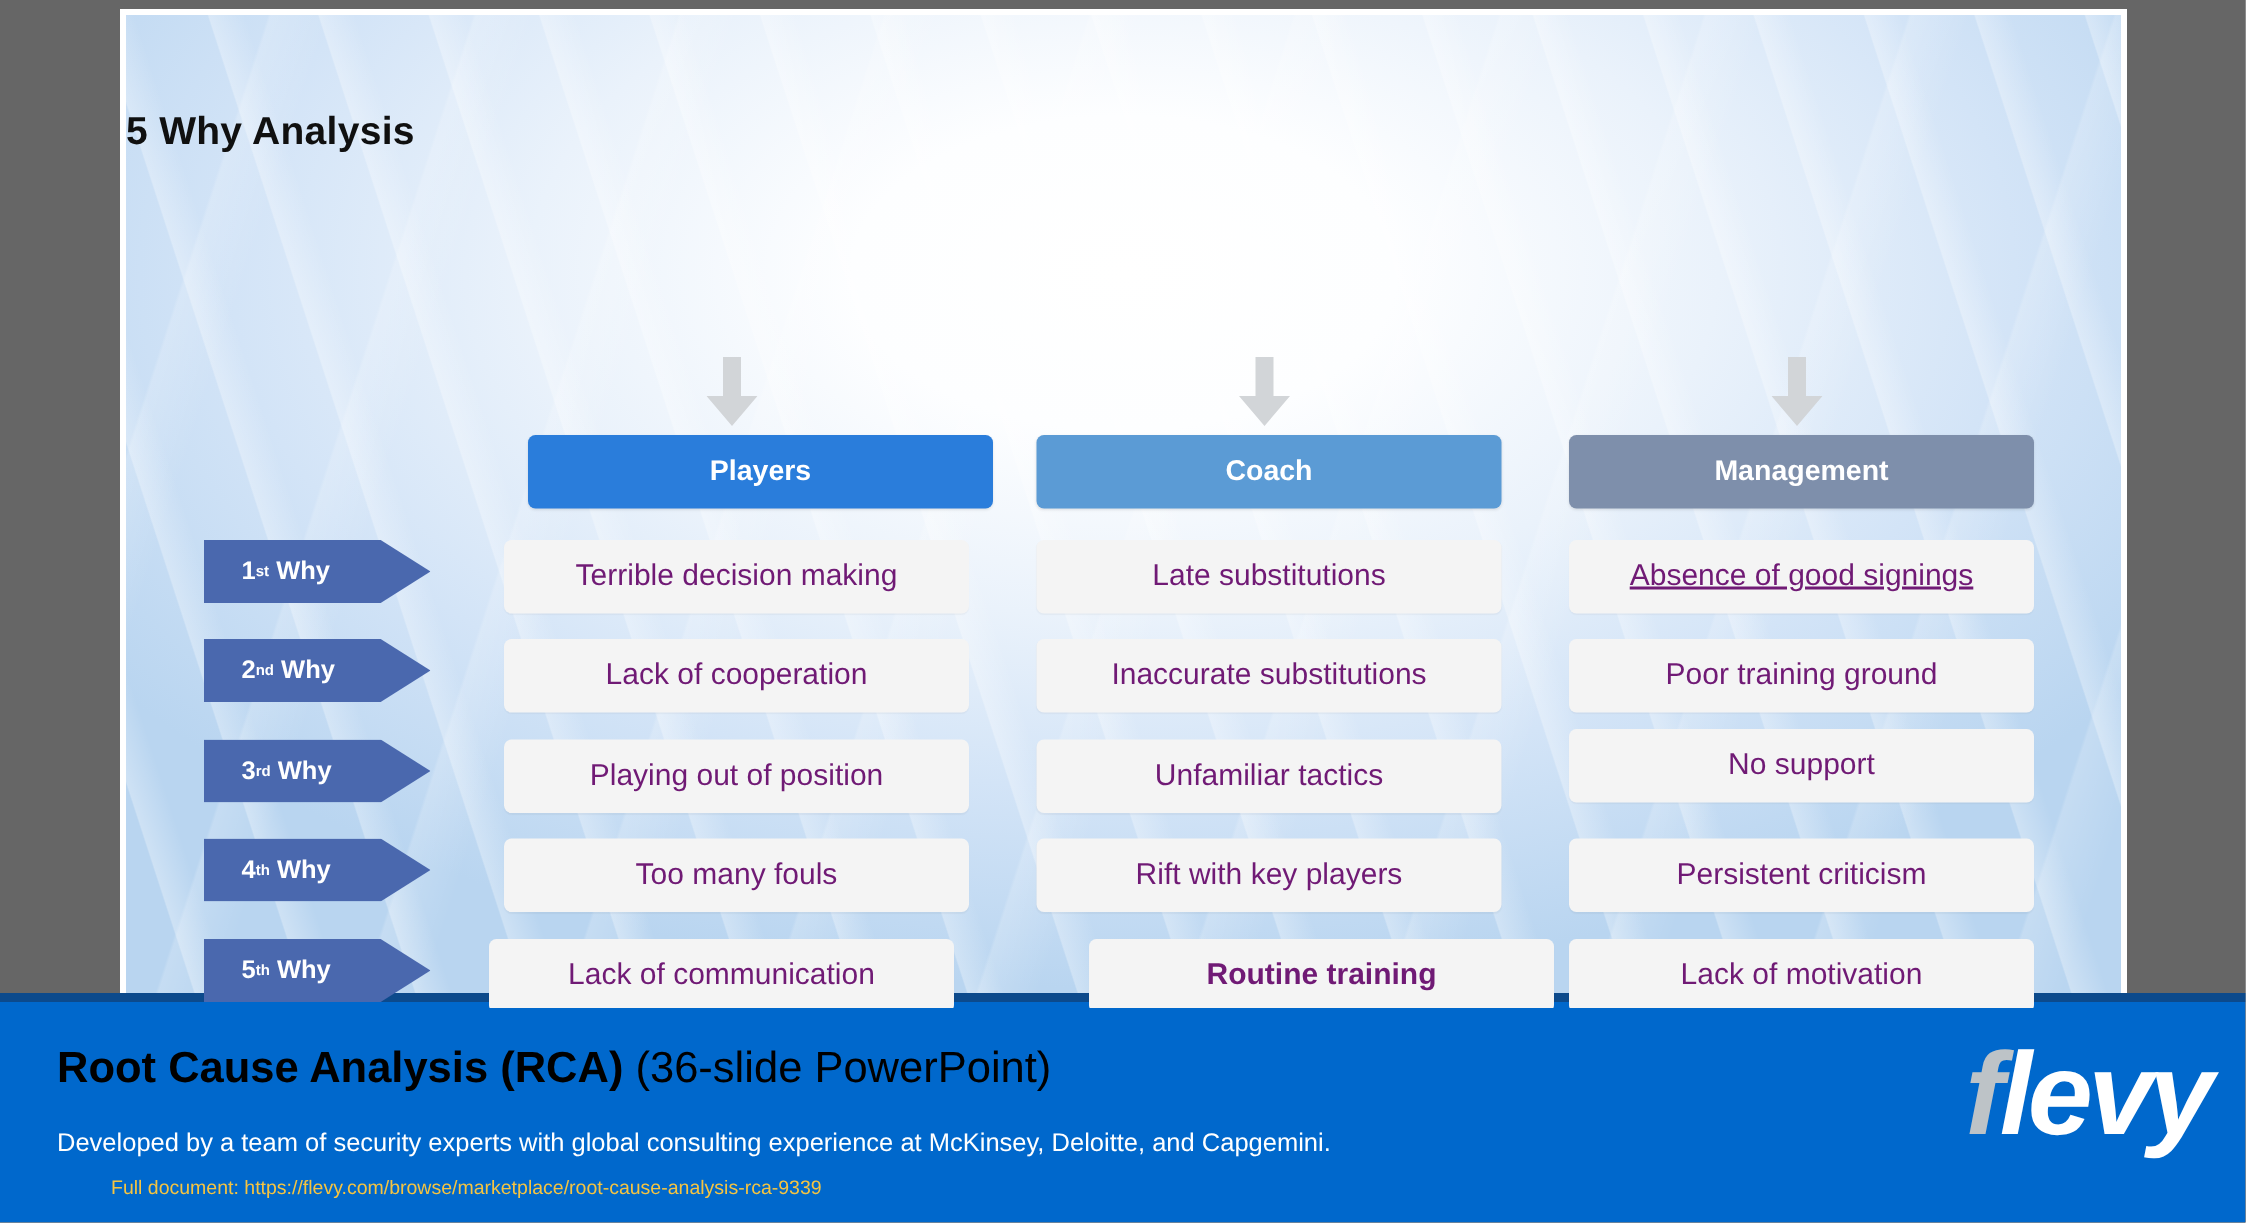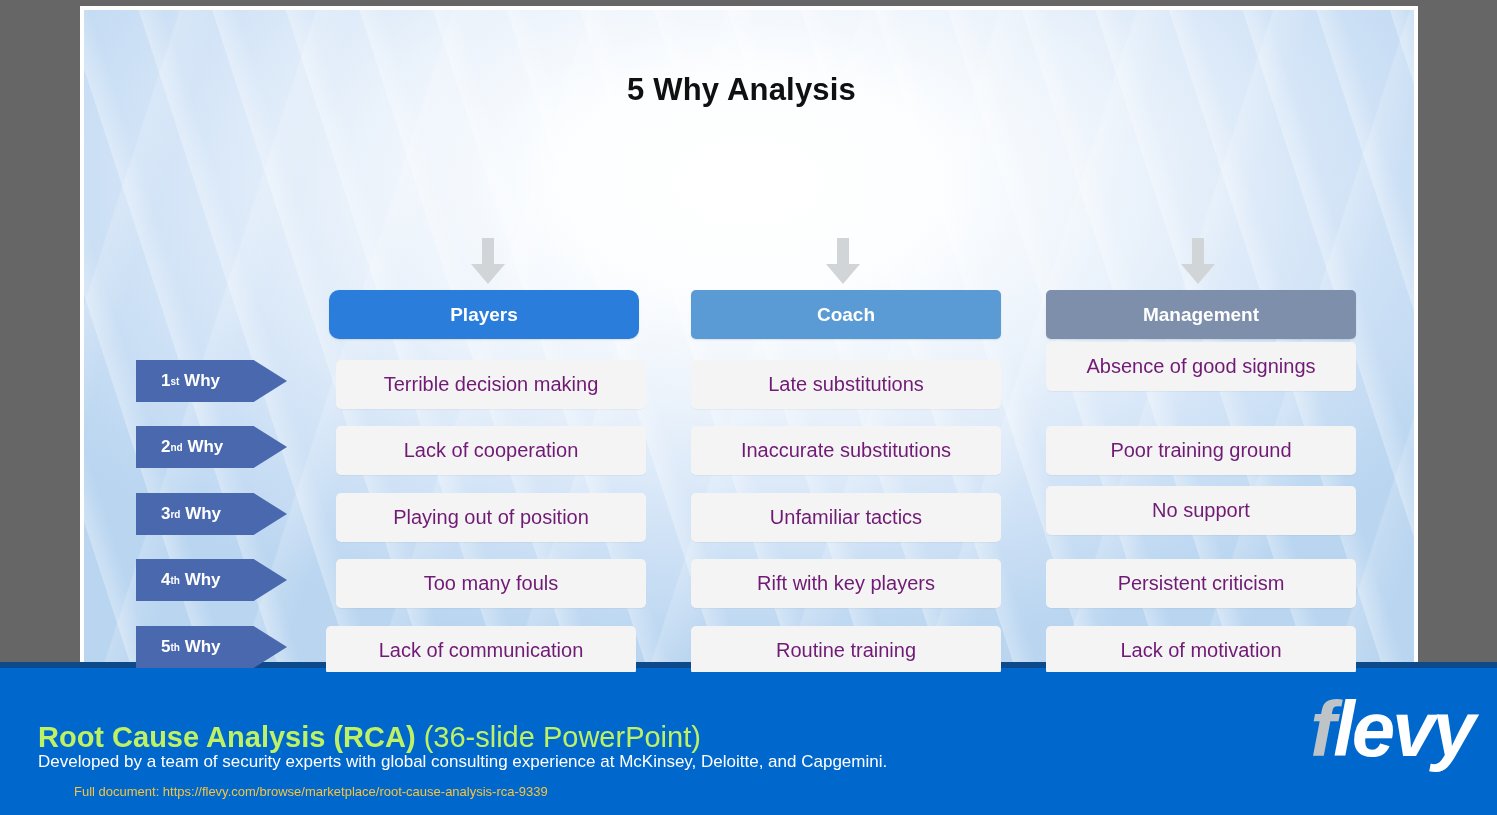--- a/index.html
+++ b/index.html
@@ -44,22 +44,22 @@
         rgba(255,255,255,.18) 92px,
         rgba(255,255,255,0) 130px);
     pointer-events:none;
   }
   .slide > * { position:relative; z-index:2; }
 
   
   .slide-title {
     position:absolute;
     left:0; right:15px; top:62px;
-    text-align:center;
-    font-size:31px;
+    text-align:left;
+    font-size:26px;
     font-weight:bold;
     color:#101010;
     letter-spacing:.2px;
   }
 
   
   .problem-bar {
     position:absolute;
     left:252px; top:166px;
     width:1014px; height:50px;
@@ -88,21 +88,21 @@
     position:absolute;
     top:280px;
     width:310px; height:49px;
     border-radius:5px;
     display:flex; align-items:center; justify-content:center;
     color:#ffffff;
     font-size:19px;
     font-weight:bold;
     box-shadow:0 1px 2px rgba(0,0,0,.10);
   }
-  .col-a { left:245px;border-radius:10px; }
+  .col-a { left:268px; }
   .col-b { left:607px; }
   .col-c { left:962px; }
 
   
   .why-label {
     position:absolute;
     left:52px;
     width:151px; height:42px;
     background:#4a68ae;
     clip-path: polygon(0 0, 78% 0, 100% 50%, 78% 100%, 0 100%);
@@ -132,23 +132,22 @@
     left:0; top:662px;
     width:1497px; height:153px;
     background:#0068cc;
     border-top:6px solid #0c4a8c;
     overflow:hidden;
   }
   .banner-title {
     position:absolute;
     left:38px; top:28px;
     font-size:29px;
-    color:#bef264;
+    color:#000000;
     white-space:nowrap;
-    margin-top:25px;
   }
   .banner-title .b-strong { font-weight:bold; }
   .banner-title .b-light { font-weight:normal; }
   .banner-sub {
     position:absolute;
     left:38px; top:84px;
     font-size:17px;
     color:#ffffff;
     white-space:nowrap;
   }
@@ -236,21 +235,21 @@
             <span>&nbsp;Why</span>
           </div>
         </div>
       <div id="grid">
           <div class="cell" style="top: 350px; left: 252px;">
             <span>Terrible decision making</span>
           </div>
           <div class="cell" style="top: 350px; left: 607px;">
             <span>Late substitutions</span>
           </div>
-          <div class="cell" style="top: 332px; left: 962px;">
+          <div class="cell" style="top: 350px; left: 962px; text-decoration: underline;">
             <span>Absence of good signings</span>
           </div>
           <div class="cell" style="top: 416px; left: 252px;">
             <span>Lack of cooperation</span>
           </div>
           <div class="cell" style="top: 416px; left: 607px;">
             <span>Inaccurate substitutions</span>
           </div>
           <div class="cell" style="top: 416px; left: 962px;">
             <span>Poor training ground</span>
@@ -269,21 +268,21 @@
           </div>
           <div class="cell" style="top: 549px; left: 607px;">
             <span>Rift with key players</span>
           </div>
           <div class="cell" style="top: 549px; left: 962px;">
             <span>Persistent criticism</span>
           </div>
           <div class="cell" style="top: 616px; left: 242px;">
             <span>Lack of communication</span>
           </div>
-          <div class="cell" style="top: 616px; left: 607px;">
+          <div class="cell" style="top: 616px; left: 642px; font-weight: bold;">
             <span>Routine training</span>
           </div>
           <div class="cell" style="top: 616px; left: 962px;">
             <span>Lack of motivation</span>
           </div>
         </div>
 
     </div>
   </div>
 

